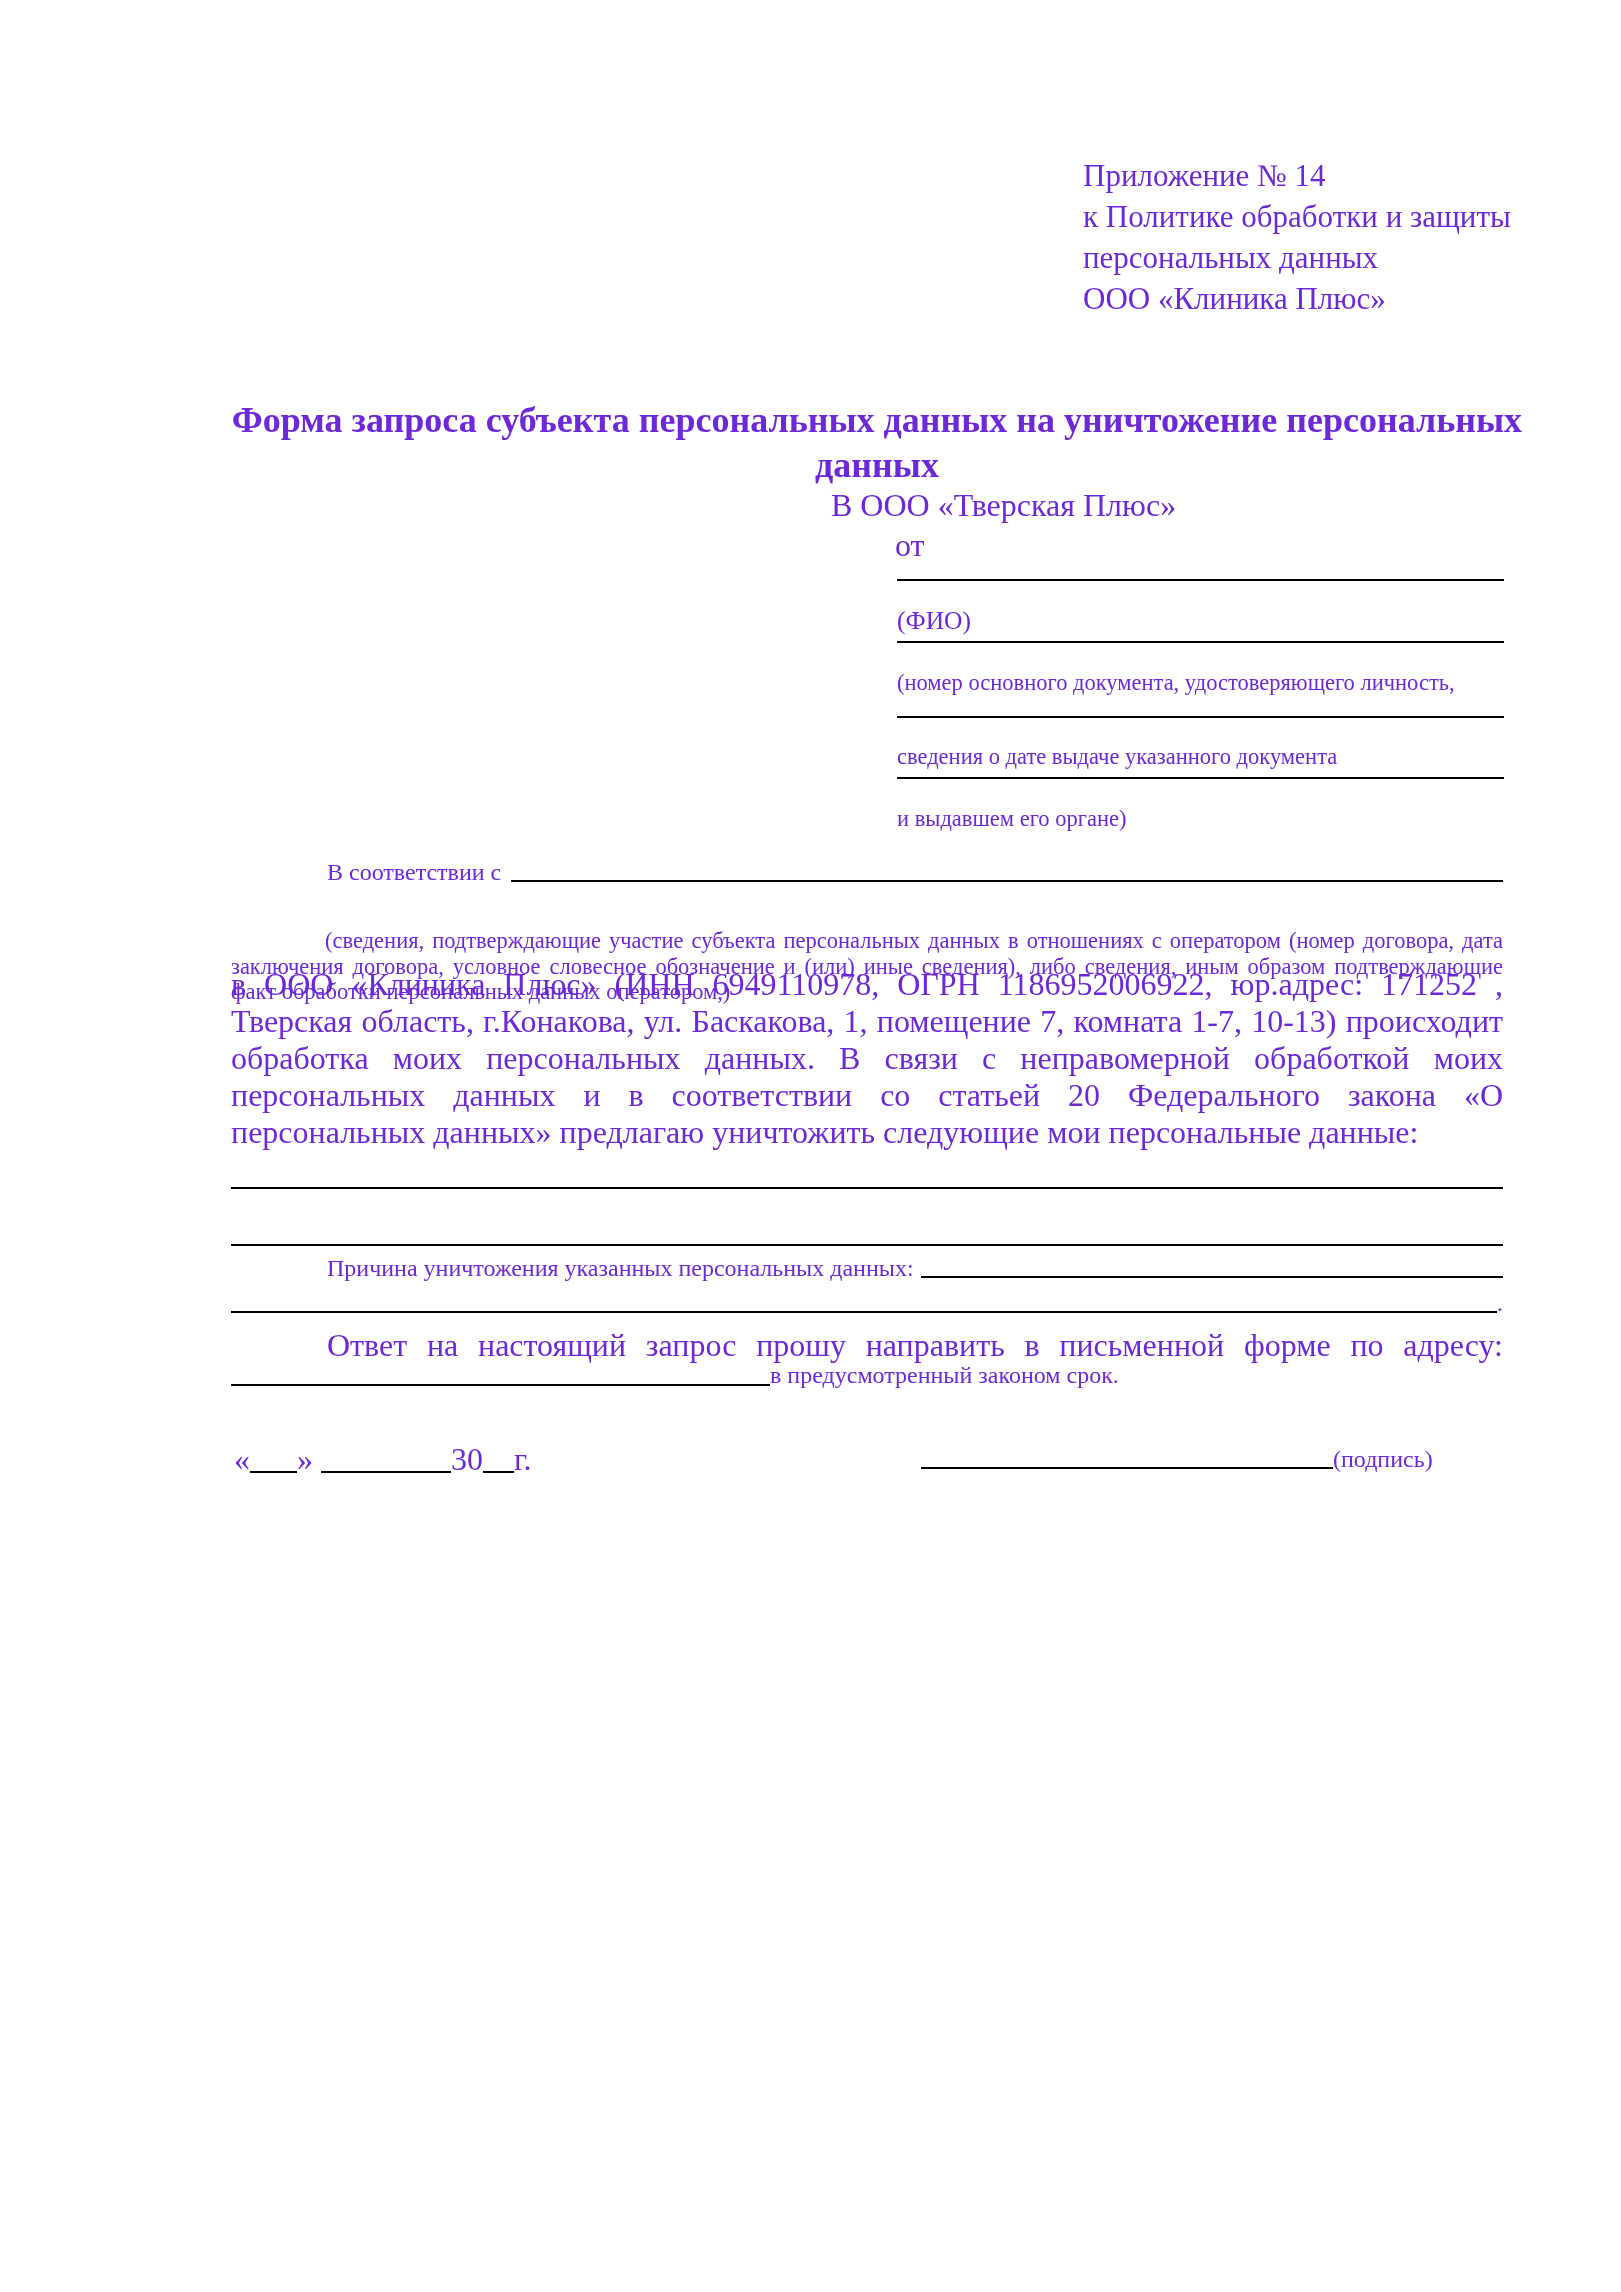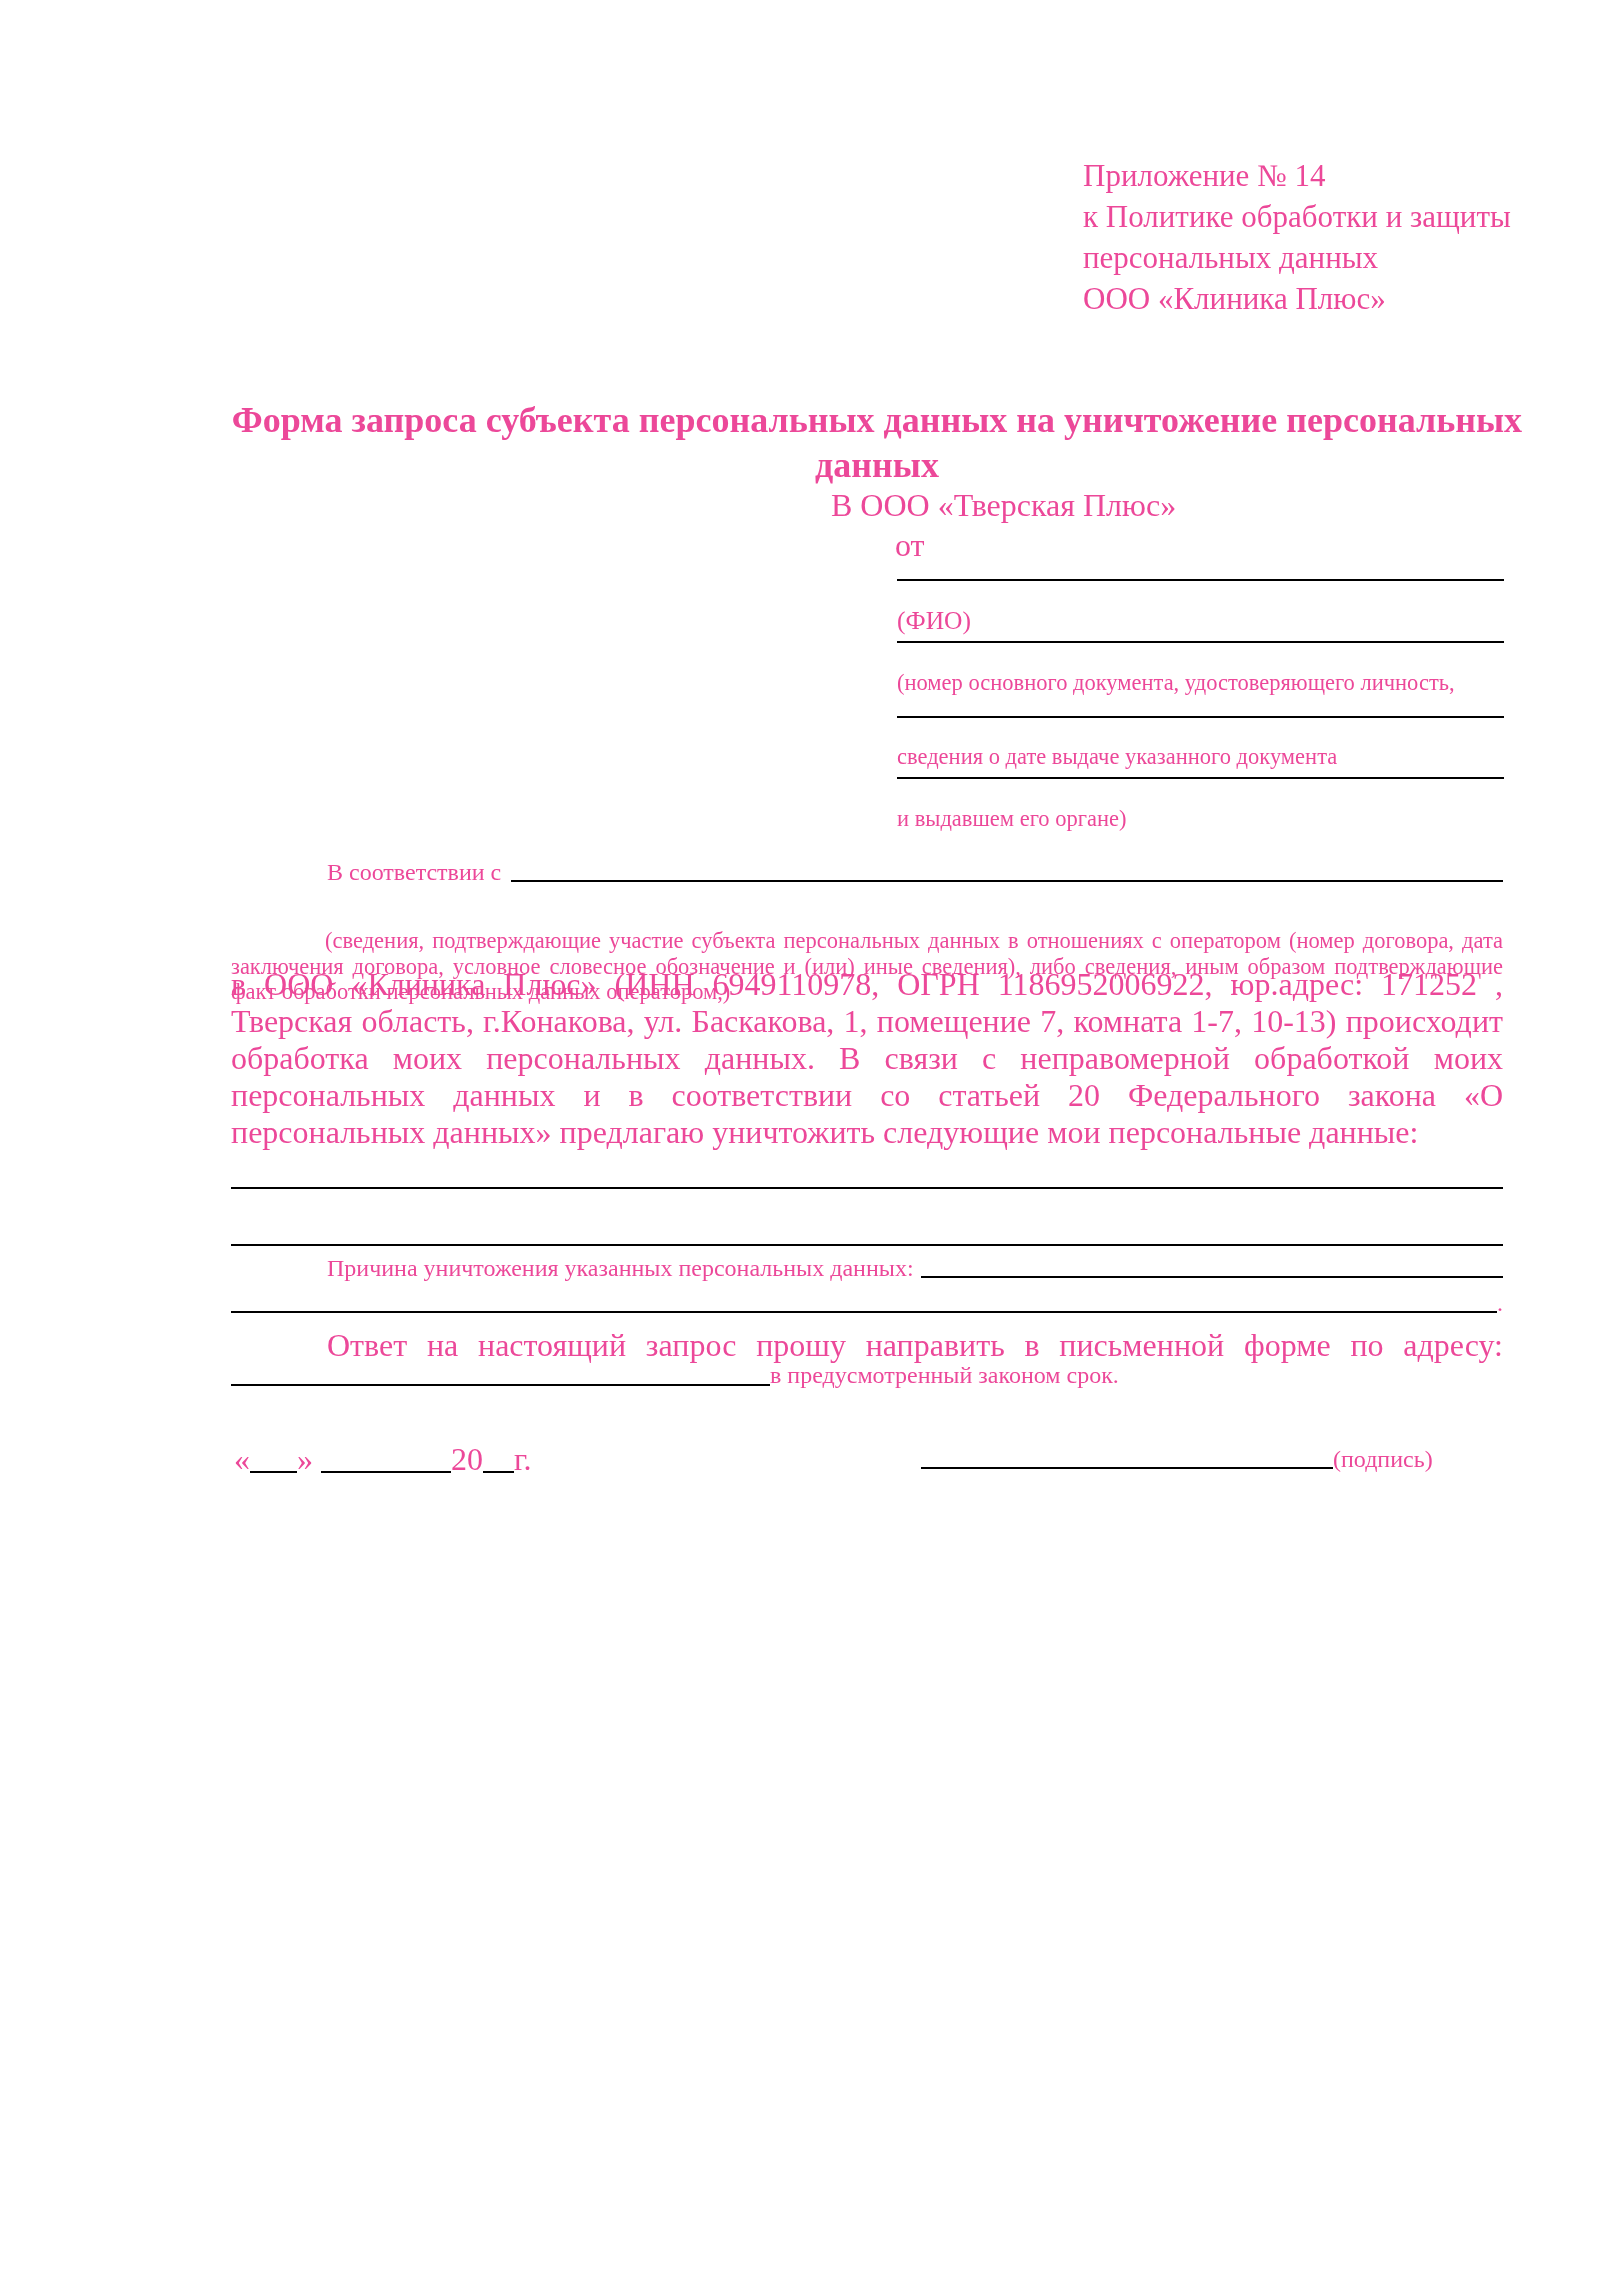--- a/index.html
+++ b/index.html
@@ -1,21 +1,21 @@
 <!DOCTYPE html>
 <html><head>
 <meta charset="utf-8">
 <style>
   html,body { margin:0; padding:0; background:#888; }
   .page {
     position:relative;
     width:1621px; height:2293px;
     margin:0 auto;
     background:#ffffff;
-    color:#ec4899;
+    color:#6d28d9;
     font-family:"Liberation Serif","DejaVu Serif",serif;
     overflow:hidden;
   }
   .abs { position:absolute; }
 
   
   .hdr { left:1083px; top:155px; font-size:31px; line-height:41px; white-space:nowrap; }
 
   
   .title { left:231px; top:398px; width:1292px; text-align:center;
@@ -106,21 +106,21 @@
 
   <div class="abs answer">Ответ на настоящий запрос прошу направить в письменной форме по адресу:</div>
 
   <div class="abs hrow" style="left:231px; top:1362px; height:27.4px;">
     <div class="fill" style="flex:0 0 539px;"></div>
     <span>в предусмотренный законом срок.</span>
   </div>
 
   <div class="abs dateline">
     <span>«</span><span class="blank w48"></span><span>»</span>
-    <span class="blank w133"></span><span>20</span><span class="blank w32"></span><span>г.</span>
+    <span class="blank w133"></span><span>30</span><span class="blank w32"></span><span>г.</span>
   </div>
 
   <div class="abs hrow" style="left:921px; top:1441px; height:32px;">
     <div class="fill" style="flex:0 0 412px;"></div>
     <span>(подпись)</span>
   </div>
 
 </div>
 
 

